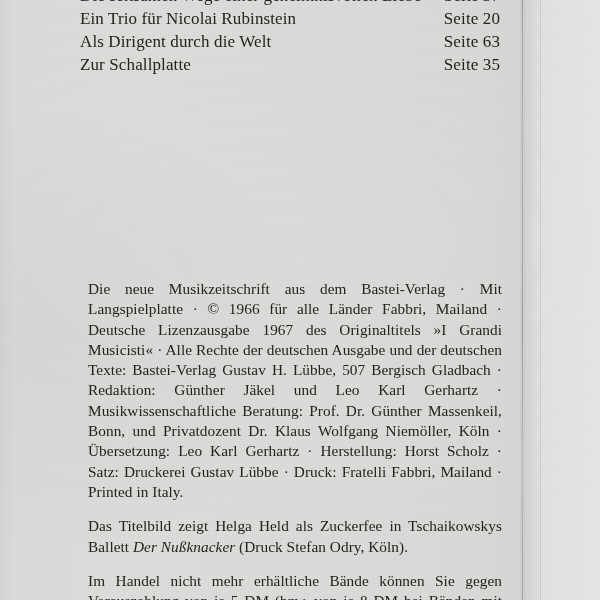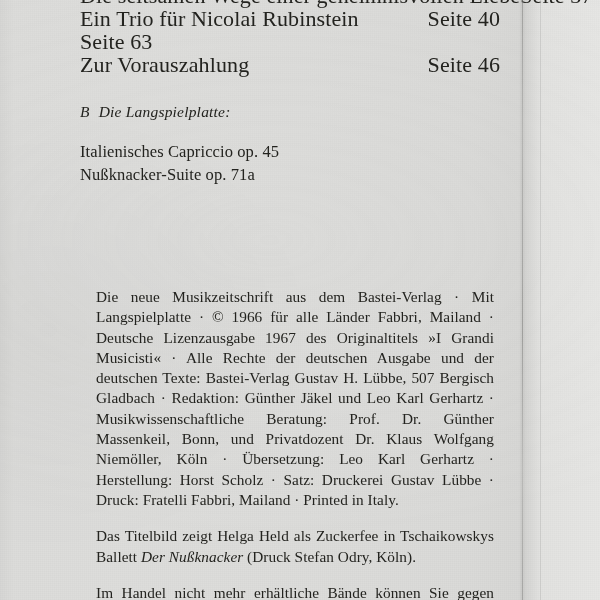--- a/index.html
+++ b/index.html
@@ -78,21 +78,21 @@
   
   #toc {
     top: -16px;
   }
   .toc-row {
     display: flex;
     align-items: baseline;
     justify-content: space-between;
     height: 23px;
     line-height: 23px;
-    font-size: 22px;
+    font-size: 17px;
     letter-spacing: 0.12px;
   }
   .toc-title { white-space: nowrap; }
   .toc-page  { white-space: nowrap; padding-right: 12px; }
 
   
   #section-b {
     top: 100px;
   }
   .sec-head {
@@ -115,21 +115,21 @@
     top: 271px;
     width: 430px;
   }
   .para {
     font-size: 15.3px;
     line-height: 20.3px;
     text-align: justify;
     text-justify: inter-word;
     letter-spacing: 0.05px;
     hyphens: manual;
-    margin: 16px;
+    margin: 8px;
   }
   .para + .para { margin-top: 14px; }
   .para.last-flush { text-align: justify; }
   .para i { }
 
   
   #toc-clip {
     position: absolute;
     top: 0;
     left: 0;
@@ -147,46 +147,35 @@
 
     <div class="col" id="toc">
 
       <div class="toc-row">
         <span class="toc-title">Die seltsamen Wege einer geheimnisvollen Liebe</span>
         <span class="toc-page">Seite 37</span>
       </div>
 
       <div class="toc-row">
         <span class="toc-title">Ein Trio für Nicolai Rubinstein</span>
-        <span class="toc-page">Seite 40</span>
+        <span class="toc-page">Seite 20</span>
       </div>
 
       <div class="toc-row">
+        <span class="toc-title">Als Dirigent durch die Welt</span>
         <span class="toc-page">Seite 63</span>
       </div>
 
       <div class="toc-row">
-        <span class="toc-title">Zur Vorauszahlung</span>
-        <span class="toc-page">Seite 46</span>
+        <span class="toc-title">Zur Schallplatte</span>
+        <span class="toc-page">Seite 35</span>
       </div>
 
     </div>
 
-    <div class="col" id="section-b">
-
-      <div class="sec-head">
-        <span class="sec-letter">B</span><span>Die Langspielplatte:</span>
-      </div>
-
-      <div class="work-list">
-        <div class="work-item">Italienisches Capriccio op. 45</div>
-        <div class="work-item">Nußknacker-Suite op. 71a</div>
-      </div>
-
-    </div>
 
     <div class="col" id="imprint">
 
       <p class="para">Die neue Musikzeitschrift aus dem Bastei-Verlag · Mit Langspielplatte · © 1966 für alle Länder Fabbri, Mailand · Deutsche Lizenzausgabe 1967 des Originaltitels »I Grandi Musicisti« · Alle Rechte der deutschen Ausgabe und der deutschen Texte: Bastei-Verlag Gustav H. Lübbe, 507 Bergisch Gladbach · Redaktion: Günther Jäkel und Leo Karl Gerhartz · Musikwissenschaftliche Beratung: Prof. Dr. Günther Massenkeil, Bonn, und Privatdozent Dr. Klaus Wolfgang Niemöller, Köln · Übersetzung: Leo Karl Gerhartz · Herstellung: Horst Scholz · Satz: Druckerei Gustav Lübbe · Druck: Fratelli Fabbri, Mailand · Printed in Italy.</p>
 
       <p class="para"><span>Das Titelbild zeigt Helga Held als Zuckerfee in Tschaikowskys Ballett </span><i>Der Nußknacker</i><span> (Druck Stefan Odry, Köln).</span></p>
 
       <p class="para last-flush">Im Handel nicht mehr erhältliche Bände können Sie gegen Vorauszahlung von je 5 DM (bzw. von je 8 DM bei Bänden mit zwei Langspielplatten) auf das Postscheckkonto Köln 2284 50 direkt beim Bastei-Verlag, 507 Bergisch Gladbach, Postfach 20, bestellen.</p>
 
     </div>

